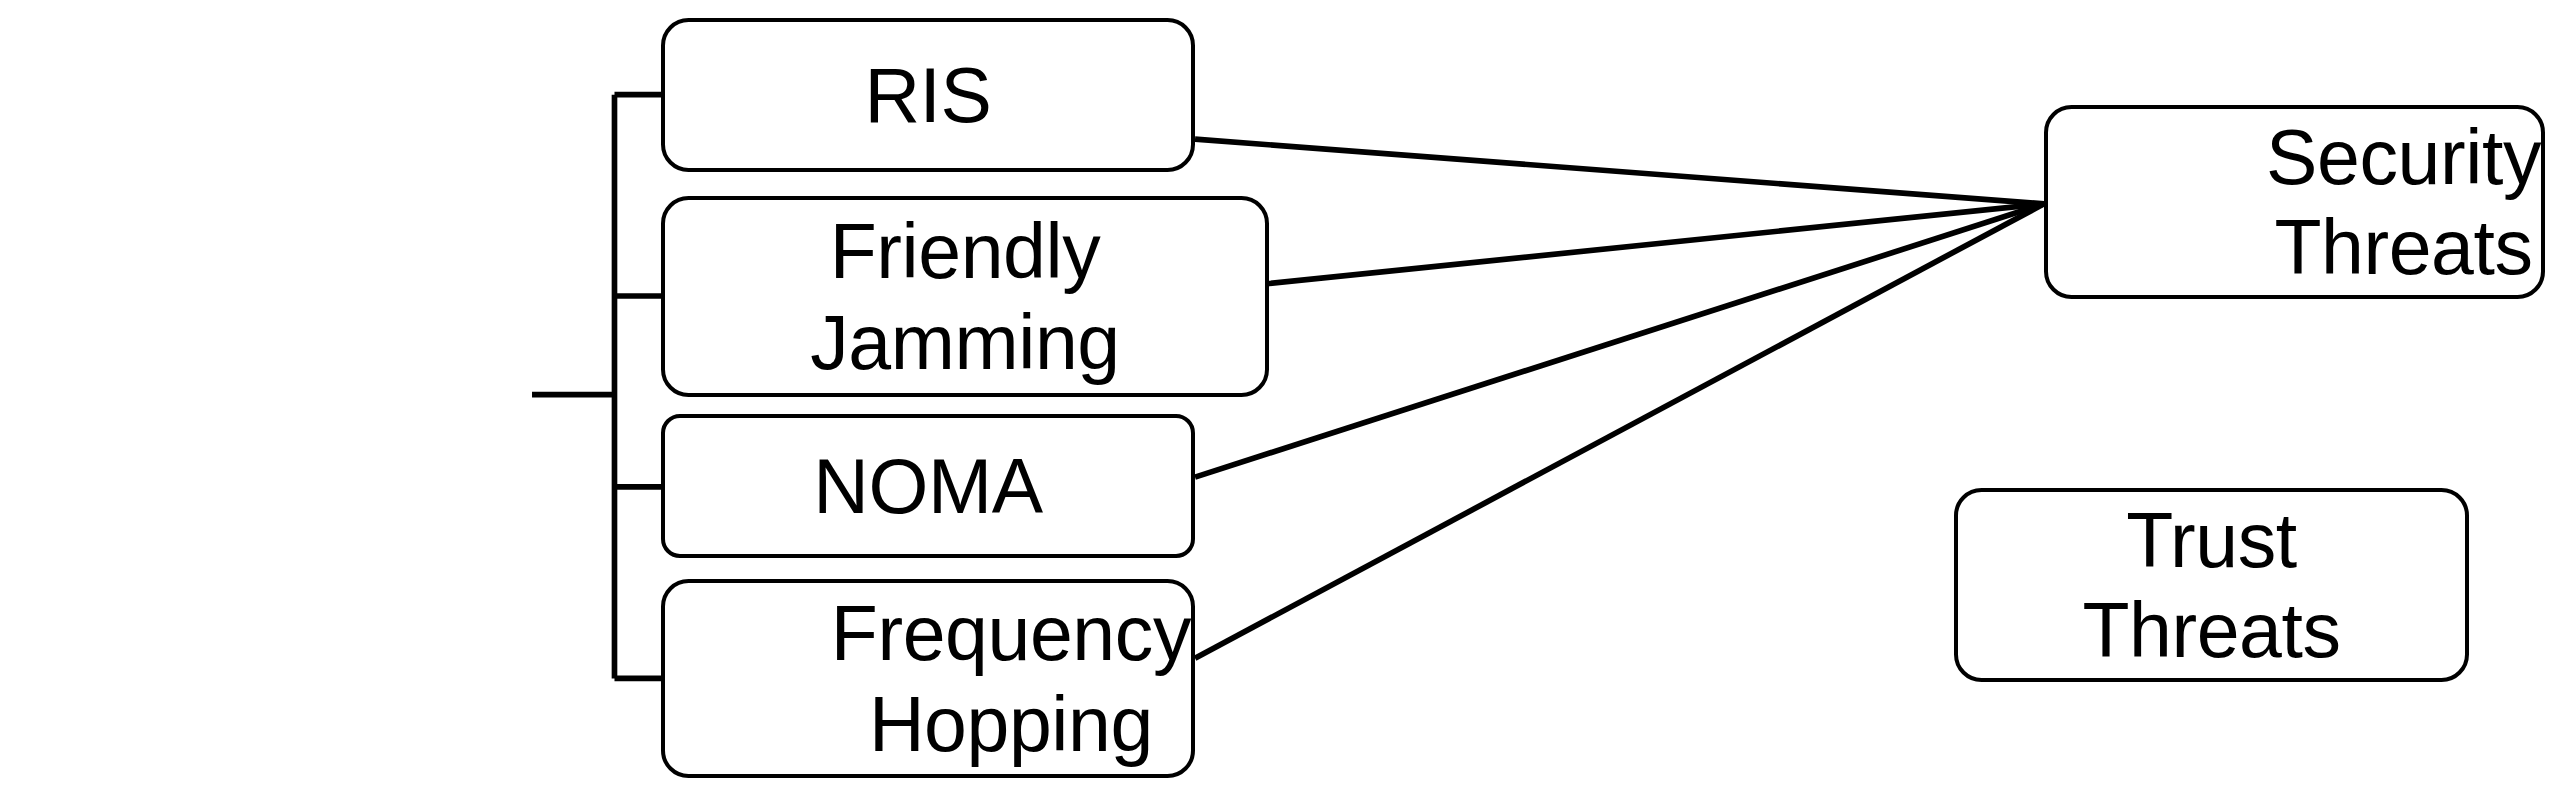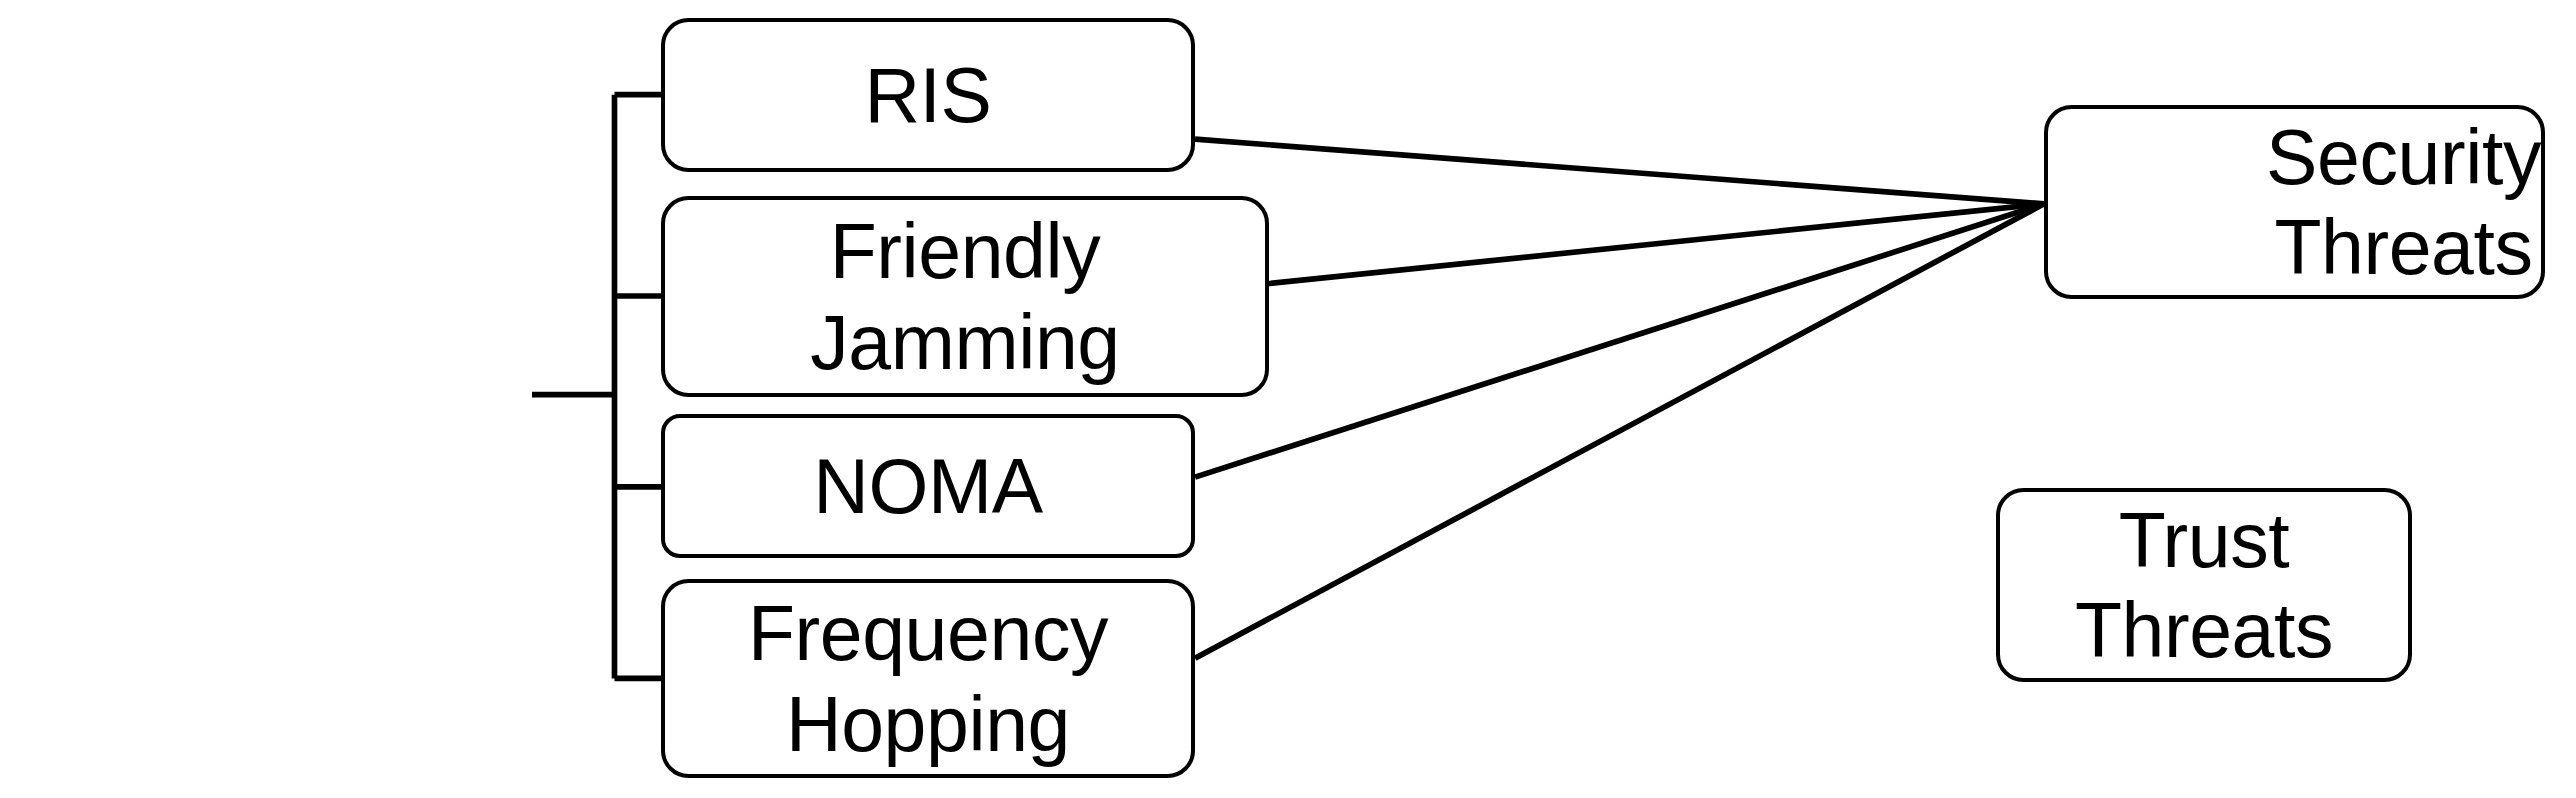--- a/index.html
+++ b/index.html
@@ -40,23 +40,23 @@
     line-height: 1.17;
     letter-spacing: -0.4px;
     white-space: pre-line;
     z-index: 2;
   }
   
   .n-physical   { left: 18px;   top: 298px; width: 514px;  height: 194px; }
   .n-ris        { left: 661px;  top: 18px;  width: 534px;  height: 154px; }
   .n-jamming    { left: 661px;  top: 196px; width: 608px;  height: 201px; }
   .n-noma       { left: 661px;  top: 414px; width: 534px;  height: 144px; border-radius: 19px; }
-  .n-freqhop    { left: 661px;  top: 579px; width: 534px;  height: 199px; }
+  .n-freqhop    { left: 661px;  top: 579px; width: 534px;  height: 199px; justify-content: flex-end; }
   .n-security   { left: 2044px; top: 105px; width: 501px;  height: 194px; justify-content: flex-end; }
-  .n-trust      { left: 1996px; top: 488px; width: 416px;  height: 194px; }
+  .n-trust      { left: 1954px; top: 488px; width: 515px;  height: 194px; }
 </style>
 </head>
 <body>
 
 <div id="diagram-root">
 
   <svg id="edge-layer" viewBox="0 0 3186 988" xmlns="http://www.w3.org/2000/svg">
     <g fill="none" stroke="#000000" stroke-width="7" stroke-linecap="butt">
 
       <path d="M 658 488 L 760 488"></path>

